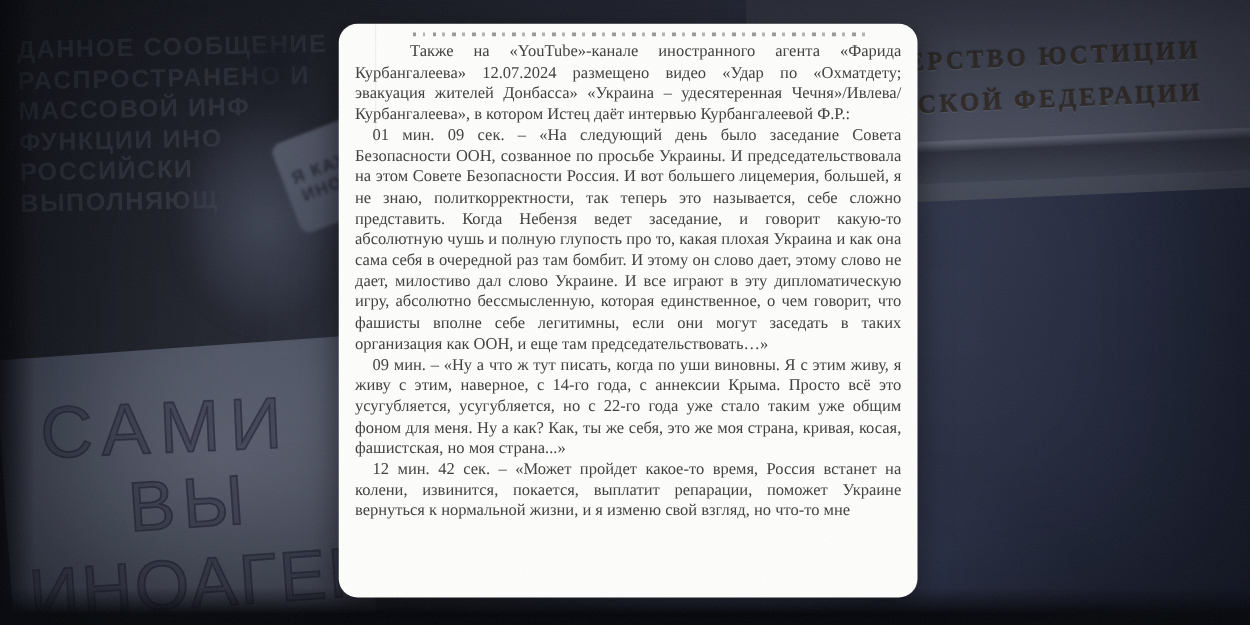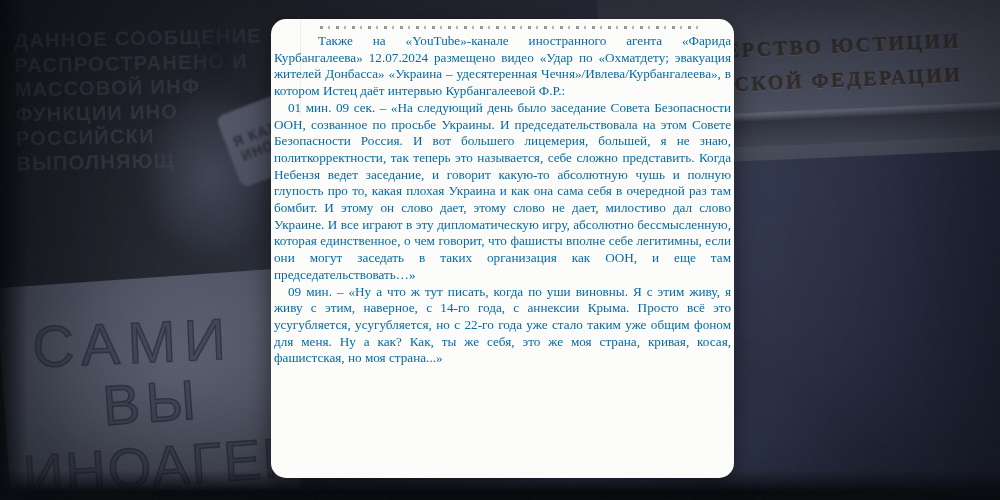--- a/index.html
+++ b/index.html
@@ -42,23 +42,23 @@
     background:radial-gradient(ellipse at 50% 60%, rgba(112,128,188,0.35), transparent 70%);}
   .left-shade{position:absolute;left:0;top:0;width:28px;height:100%;z-index:4;
     background:linear-gradient(90deg,rgba(5,6,10,0.8),transparent);}
   .bottom-bar{position:absolute;left:0;bottom:0;width:100%;height:30px;z-index:6;
     background:linear-gradient(180deg,rgba(8,9,14,0) 0%,rgba(8,9,14,0.55) 45%,#0a0c11 70%);}
   .vignette{position:absolute;inset:0;z-index:7;pointer-events:none;
     box-shadow:inset 0 0 150px 35px rgba(4,5,9,0.55);}
   
   .card{position:absolute;left:271px;top:19px;width:463px;height:459px;z-index:10;
     background:#fdfdfc;border-radius:15px;box-shadow:0 8px 26px rgba(0,0,0,0.55);
-    padding:0 3px;box-sizing:border-box;overflow:hidden;
+    padding:0 13px;box-sizing:border-box;overflow:hidden;
     font-family:"Liberation Serif",serif;font-size:13.2px;line-height:16.7px;
-    color:#0369a1;text-align:justify;}
+    color:#404040;text-align:justify;}
   .clip-strip{height:3px;margin:7px 28px 4px 46px;opacity:0.6;
     background:repeating-linear-gradient(90deg,
       rgba(30,30,34,0.75) 0 3px, transparent 3px 8px,
       rgba(30,30,34,0.55) 8px 10px, transparent 10px 16px);}
   .fold-line{position:absolute;left:29px;top:0;width:1px;height:96px;
     background:rgba(40,40,50,0.06);}
   .para{margin:0;text-indent:14px;}
   .para.first{text-indent:44px;}
 </style>
 </head>
@@ -103,20 +103,21 @@
   <div class="left-shade"></div>
   <div class="bottom-bar"></div>
   <div class="vignette"></div>
 
   <div class="card">
     <div class="fold-line"></div>
     <div class="clip-strip"></div>
     <p class="para first">Также на «YouTube»-канале иностранного агента «Фарида Курбангалеева» 12.07.2024 размещено видео «Удар по «Охматдету; эвакуация жителей Донбасса» «Украина – удесятеренная Чечня»/Ивлева/Курбангалеева», в котором Истец даёт интервью Курбангалеевой Ф.Р.:</p>
     <p class="para">01 мин. 09 сек. – «На следующий день было заседание Совета Безопасности ООН, созванное по просьбе Украины. И председательствовала на этом Совете Безопасности Россия. И вот большего лицемерия, большей, я не знаю, политкорректности, так теперь это называется, себе сложно представить. Когда Небензя ведет заседание, и говорит какую-то абсолютную чушь и полную глупость про то, какая плохая Украина и как она сама себя в очередной раз там бомбит. И этому он слово дает, этому слово не дает, милостиво дал слово Украине. И все играют в эту дипломатическую игру, абсолютно бессмысленную, которая единственное, о чем говорит, что фашисты вполне себе легитимны, если они могут заседать в таких организация как ООН, и еще там председательствовать…»</p>
     <p class="para">09 мин. – «Ну а что ж тут писать, когда по уши виновны. Я с этим живу, я живу с этим, наверное, с 14-го года, с аннексии Крыма. Просто всё это усугубляется, усугубляется, но с 22-го года уже стало таким уже общим фоном для меня. Ну а как? Как, ты же себя, это же моя страна, кривая, косая, фашистская, но моя страна...»</p>
+    <p class="para">12 мин. 42 сек. – «Может пройдет какое-то время, Россия встанет на колени, извинится, покается, выплатит репарации, поможет Украине вернуться к нормальной жизни, и я изменю свой взгляд, но что-то мне</p>
   </div>
 
   <svg width="1000" height="500" style="position:absolute;inset:0;z-index:12;pointer-events:none;opacity:0.5;">
     <filter id="grain">
       <feTurbulence type="fractalNoise" baseFrequency="0.82" numOctaves="2" stitchTiles="stitch"></feTurbulence>
       <feColorMatrix type="saturate" values="0"></feColorMatrix>
       <feComponentTransfer>
           <feFuncA type="linear" slope="0.10" intercept="0"></feFuncA>
         </feComponentTransfer>
     </filter>

